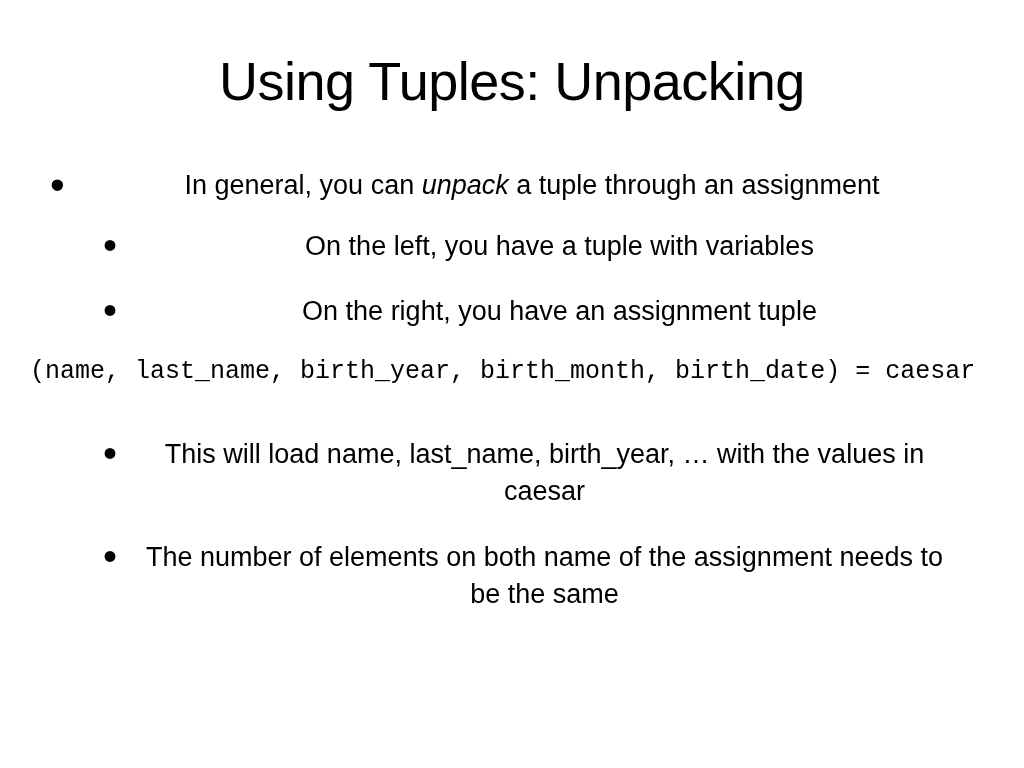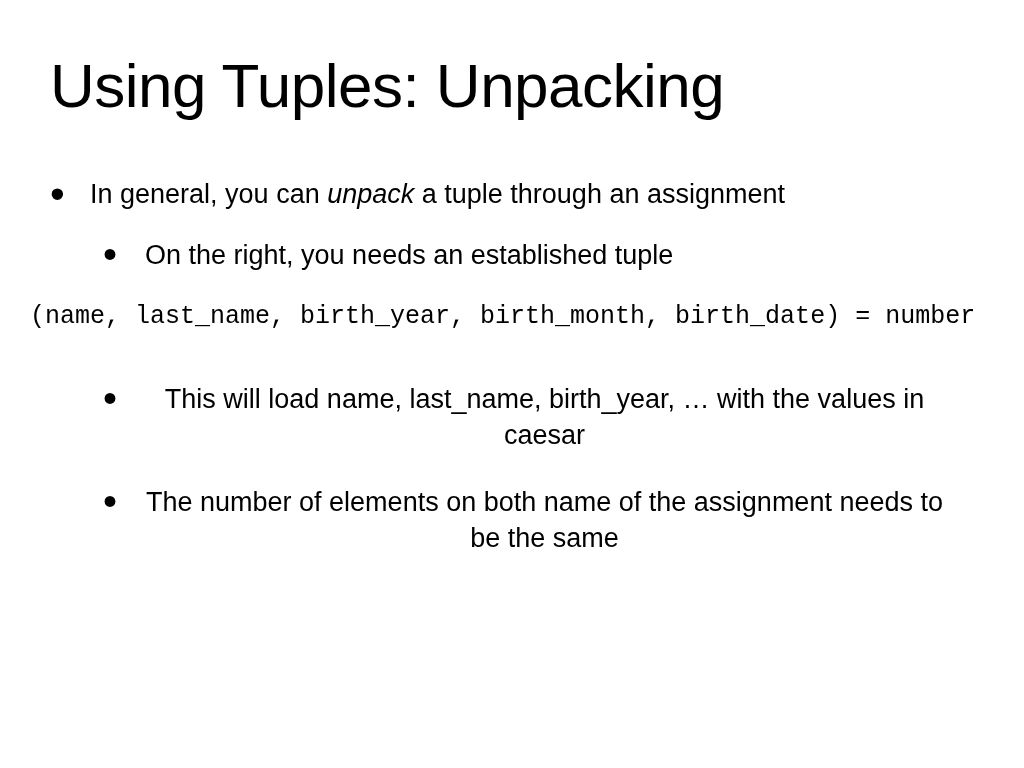--- a/index.html
+++ b/index.html
@@ -9,28 +9,30 @@
   }
   body {
     width: 1024px;
     height: 768px;
     background: #ffffff;
     font-family: Arial, Helvetica, sans-serif;
     color: #000000;
     padding: 50px 50px 40px 50px;
   }
   .title {
-    font-size: 62px;
+    font-size: 54px;
     font-weight: normal;
+    text-align: center;
     margin-bottom: 55px;
     letter-spacing: -0.5px;
   }
   .outer-list {
     list-style: none;
     padding-left: 40px;
+    text-align: center;
   }
   .outer-item {
     position: relative;
     font-size: 27px;
     line-height: 1.35;
     margin-bottom: 18px;
   }
   .outer-item::before {
     content: "•";
     position: absolute;
@@ -75,23 +77,24 @@
 </head>
 <body>
 
 <h1 class="title">Using Tuples: Unpacking</h1>
 
 <ul class="outer-list">
   <li class="outer-item">
     <span><span>In general, you can </span><span class="italic">unpack</span><span> a tuple through an assignment</span></span>
 
     <ul class="inner-list">
-      <li class="inner-item">On the right, you needs an established tuple</li>
+      <li class="inner-item">On the left, you have a tuple with variables</li>
+      <li class="inner-item">On the right, you have an assignment tuple</li>
     </ul>
   </li>
 </ul>
 
-<div class="code-line">(name, last_name, birth_year, birth_month, birth_date) = number</div>
+<div class="code-line">(name, last_name, birth_year, birth_month, birth_date) = caesar</div>
 
 <ul class="inner-list tighter" style="padding-left:95px;text-align:center;">
   <li class="inner-item">This will load name, last_name, birth_year, … with the values in caesar</li>
   <li class="inner-item">The number of elements on both name of the assignment needs to be the same</li>
 </ul>
 
 </body></html>

